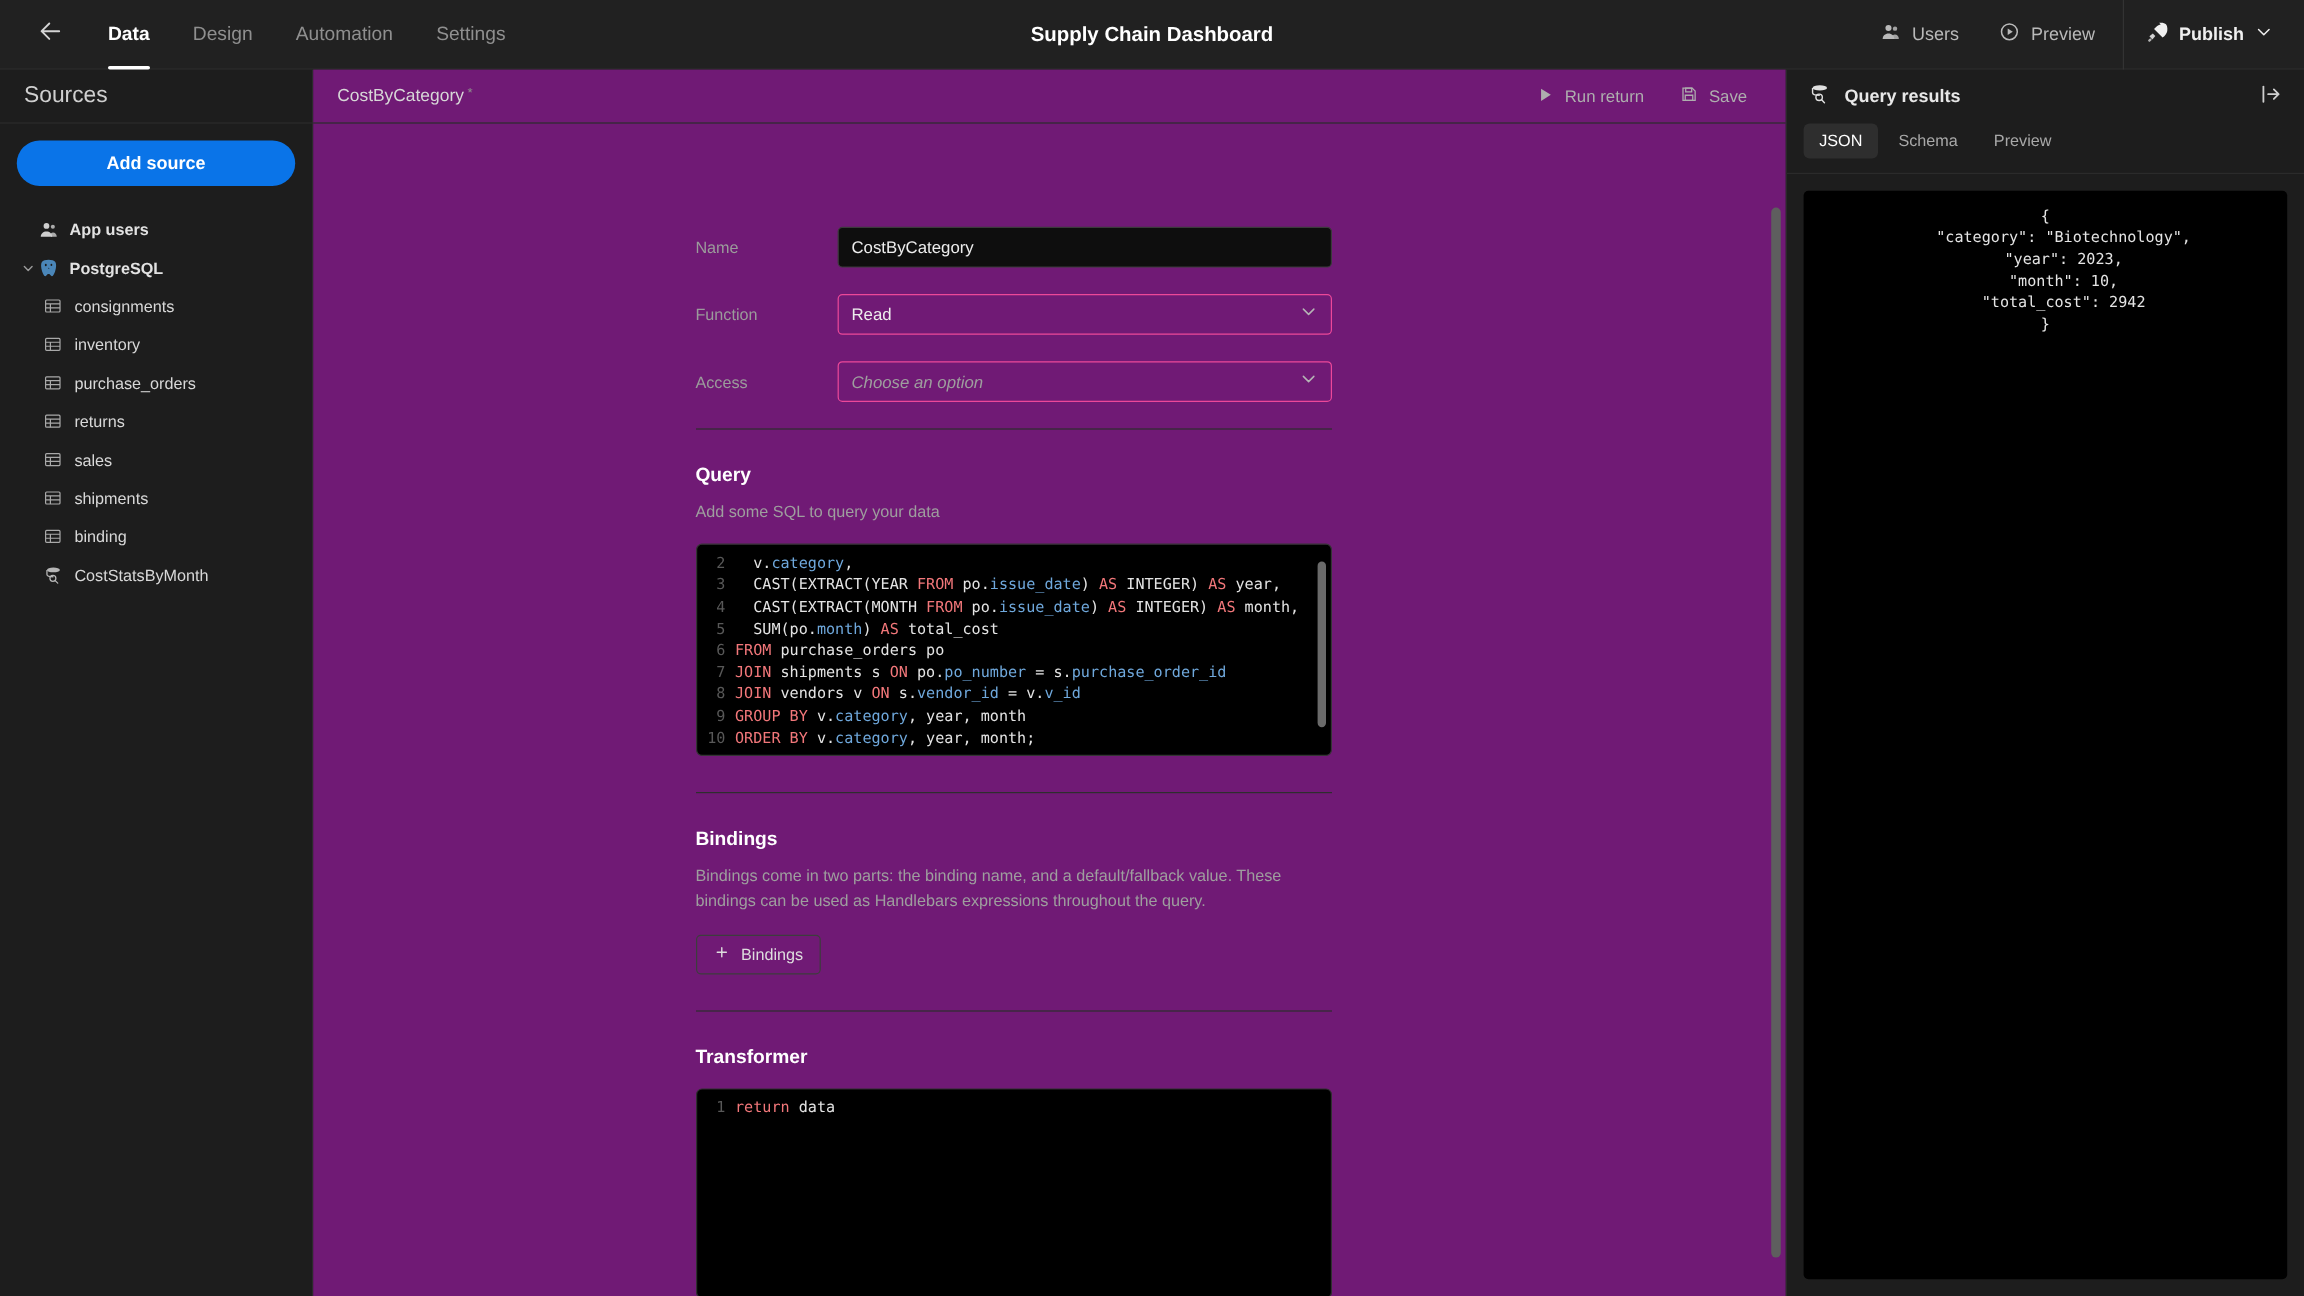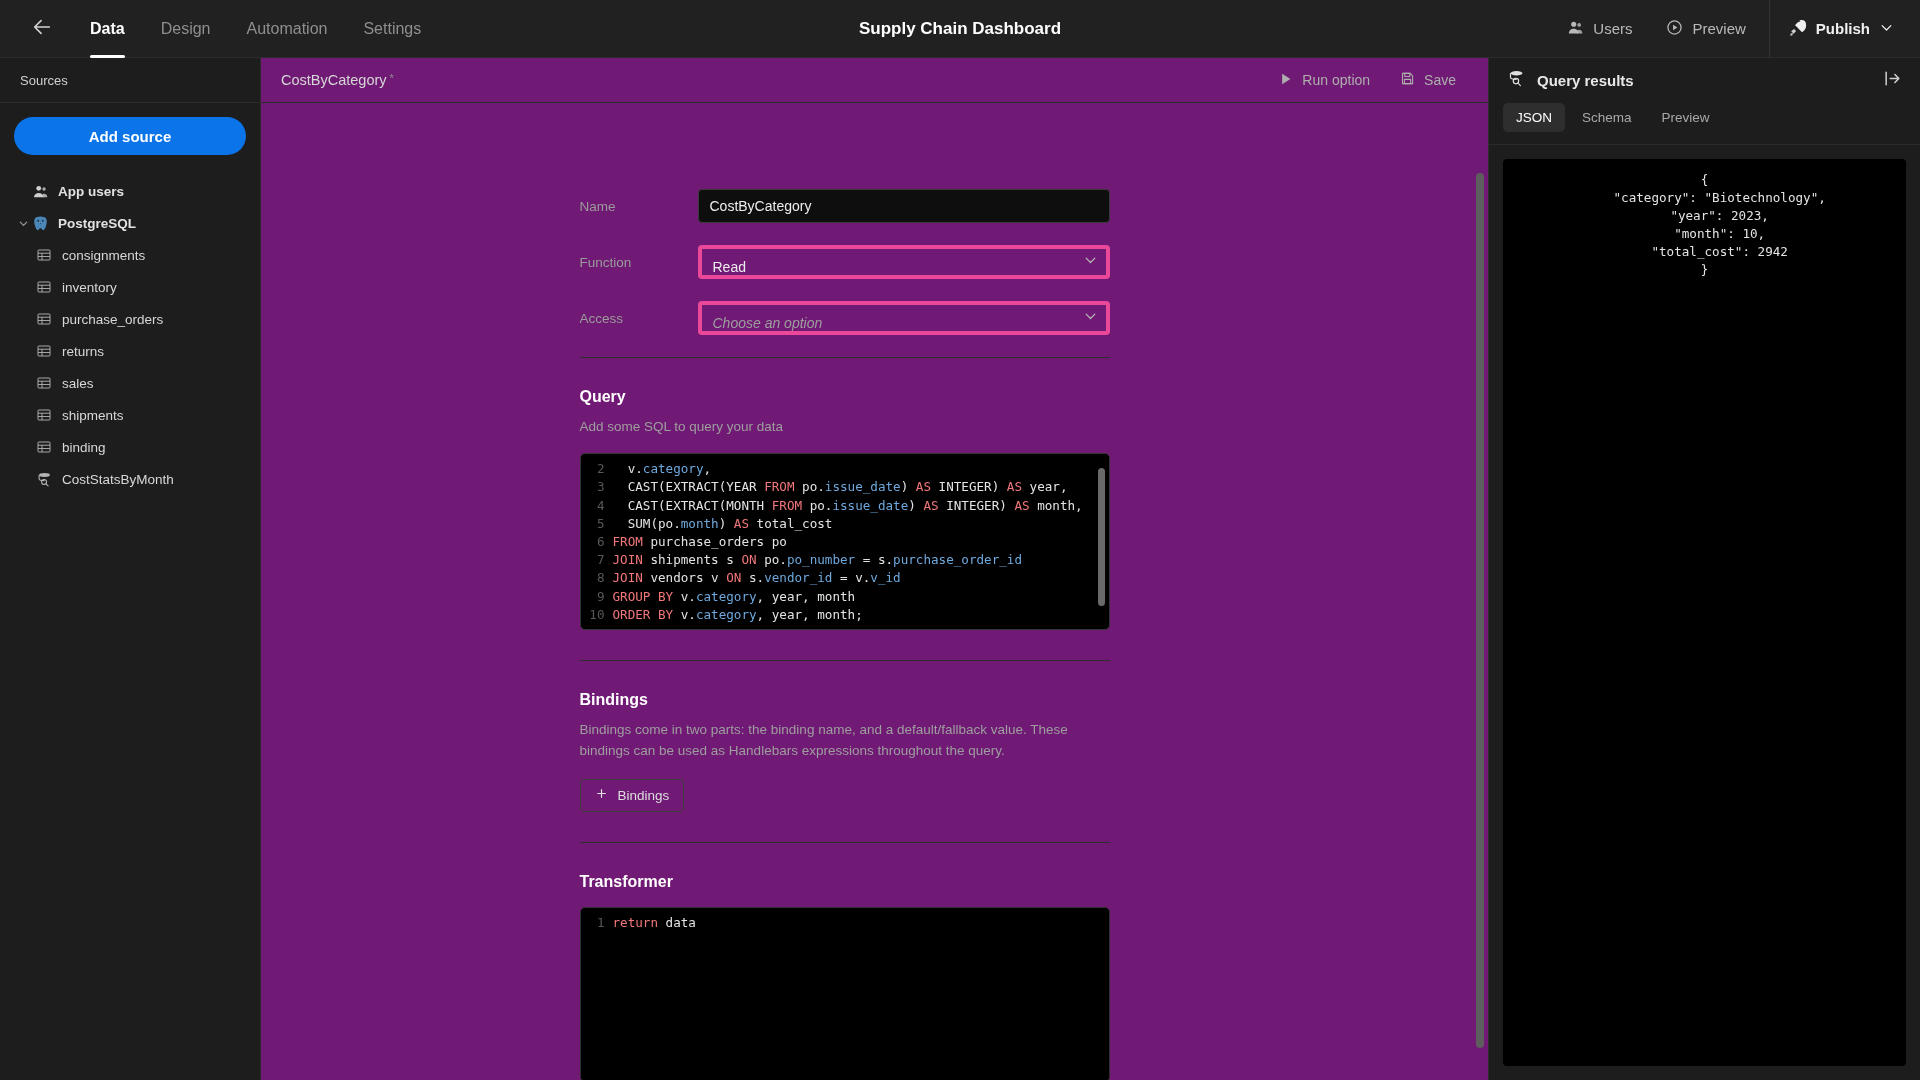--- a/index.html
+++ b/index.html
@@ -60,21 +60,21 @@
 
   
   .sidebar {
     width: 261px; flex: 0 0 261px; height: 100%;
     background: #1d1d1d; border-right: 1px solid #2b2b2b;
     display: flex; flex-direction: column;
   }
   .sidebar-head {
     height: 45px; display: flex; align-items: center;
     padding: 0 20px; border-bottom: 1px solid #2b2b2b;
-    font-size: 13px; color: #cfcfcf;
+    font-size: 19px; color: #cfcfcf;
   }
   .sidebar-body { padding: 14px 14px 0 14px; }
   .add-source-btn {
     width: 100%; height: 38px; border-radius: 19px;
     background: #0a74e8; color: #ffffff;
     font-size: 15px; font-weight: bold;
     border: none; cursor: pointer;
     display: flex; align-items: center; justify-content: center;
     font-family: "Liberation Sans", sans-serif;
   }
@@ -122,23 +122,23 @@
   }
   .field-ctrl { flex: 1 1 auto; position: relative; }
   .txt-input {
     width: 100%; height: 34px; background: #0e0e0e;
     border: 1px solid #3a3a3a; border-radius: 4px;
     color: #ededed; font-size: 14px; padding: 0 11px;
     font-family: "Liberation Sans", sans-serif; outline: none;
   }
   .sel-input {
     width: 100%; height: 34px; background: transparent;
-    border: 4px solid #ec4899; border-radius: 4px;
+    border: 1px solid #ec4899; border-radius: 4px;
     color: #ededed; font-size: 14px; padding: 0 11px;
-    display: flex; align-items: flex-end; cursor: pointer;
+    display: flex; align-items: center; cursor: pointer;
   }
   .sel-input.placeholder { color: #9e9e9e; font-style: italic; }
   .sel-chev {
     position: absolute; right: 12px; top: 50%; transform: translateY(-50%);
     pointer-events: none; color: #b5b5b5;
   }
 
   .divider { height: 1px; background: #2e2e2e; margin: 20px 0 0 0; }
 
   .sec { padding-top: 30px; }
@@ -407,21 +407,21 @@
       <div class="tab-name">
         <span>CostByCategory</span><span class="star">*</span>
       </div>
       <div class="main-head-right">
         <div class="mh-btn">
           <span>
             <svg width="14" height="14" viewBox="0 0 24 24" fill="currentColor">
                 <path d="M5.5 3.2l14 8.8-14 8.8z"></path>
               </svg>
           </span>
-          <span>Run option</span>
+          <span>Run return</span>
         </div>
         <div class="mh-btn">
           <span>
             <svg width="15" height="15" viewBox="0 0 24 24" fill="none" stroke="currentColor" stroke-width="1.7">
               <path d="M4 3.8h12.2L20.2 7.8V20.2H4z"></path>
               <path d="M7.6 3.8h8v5h-8zM7 13.4h10v6.8H7z"></path>
             </svg>
           </span>
           <span>Save</span>
         </div>

